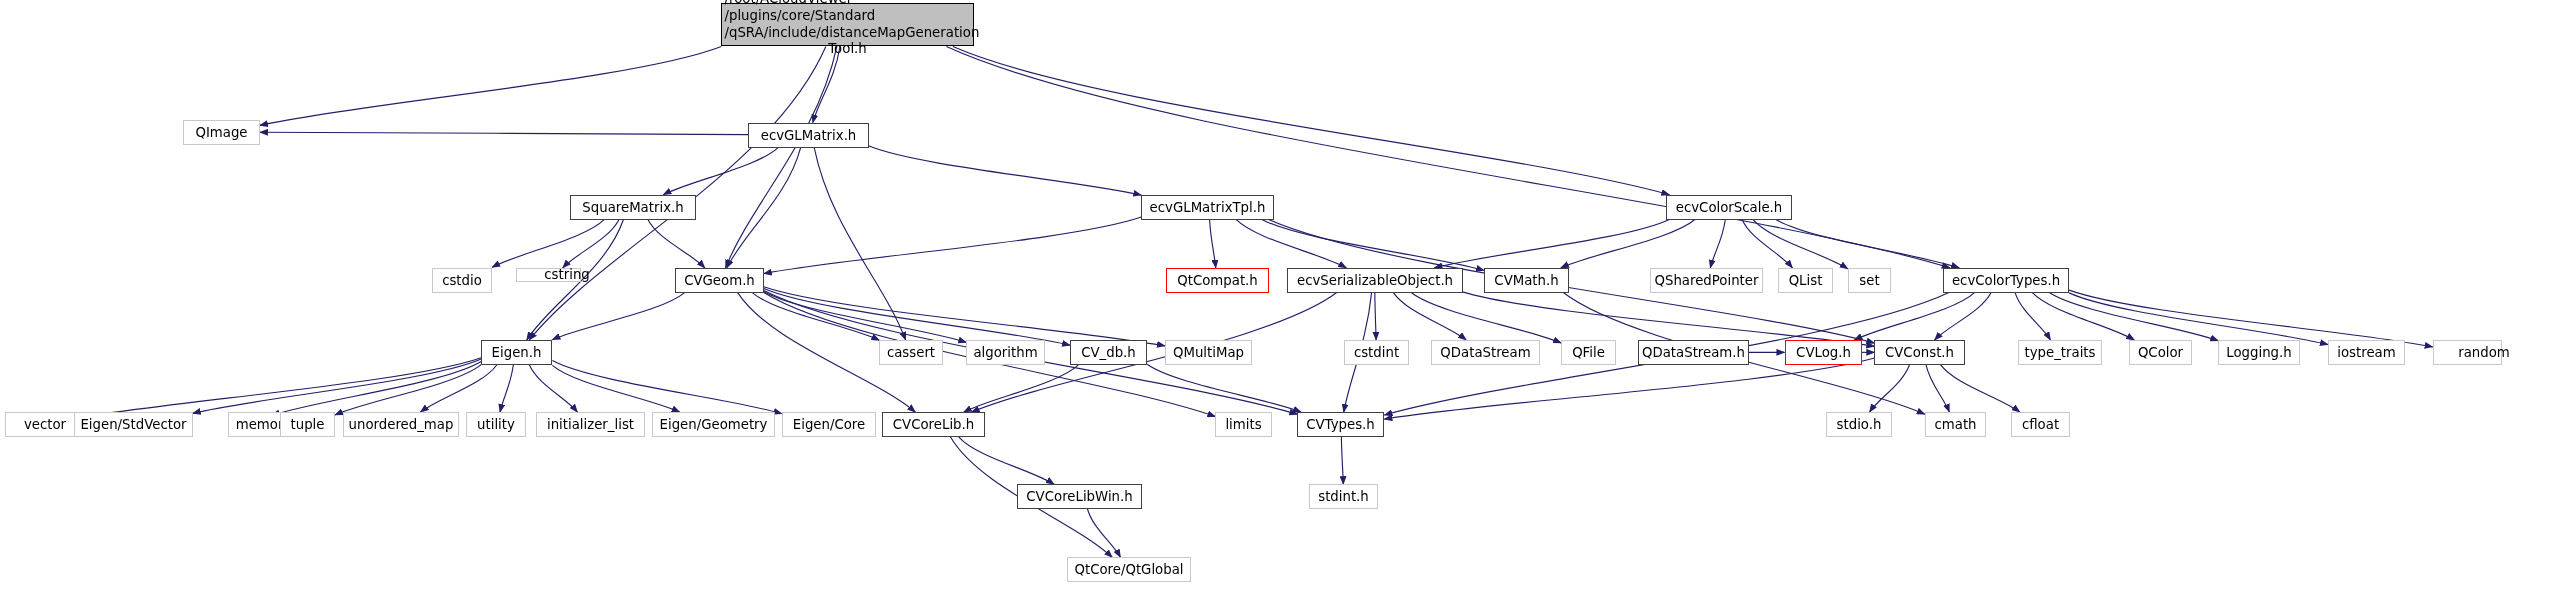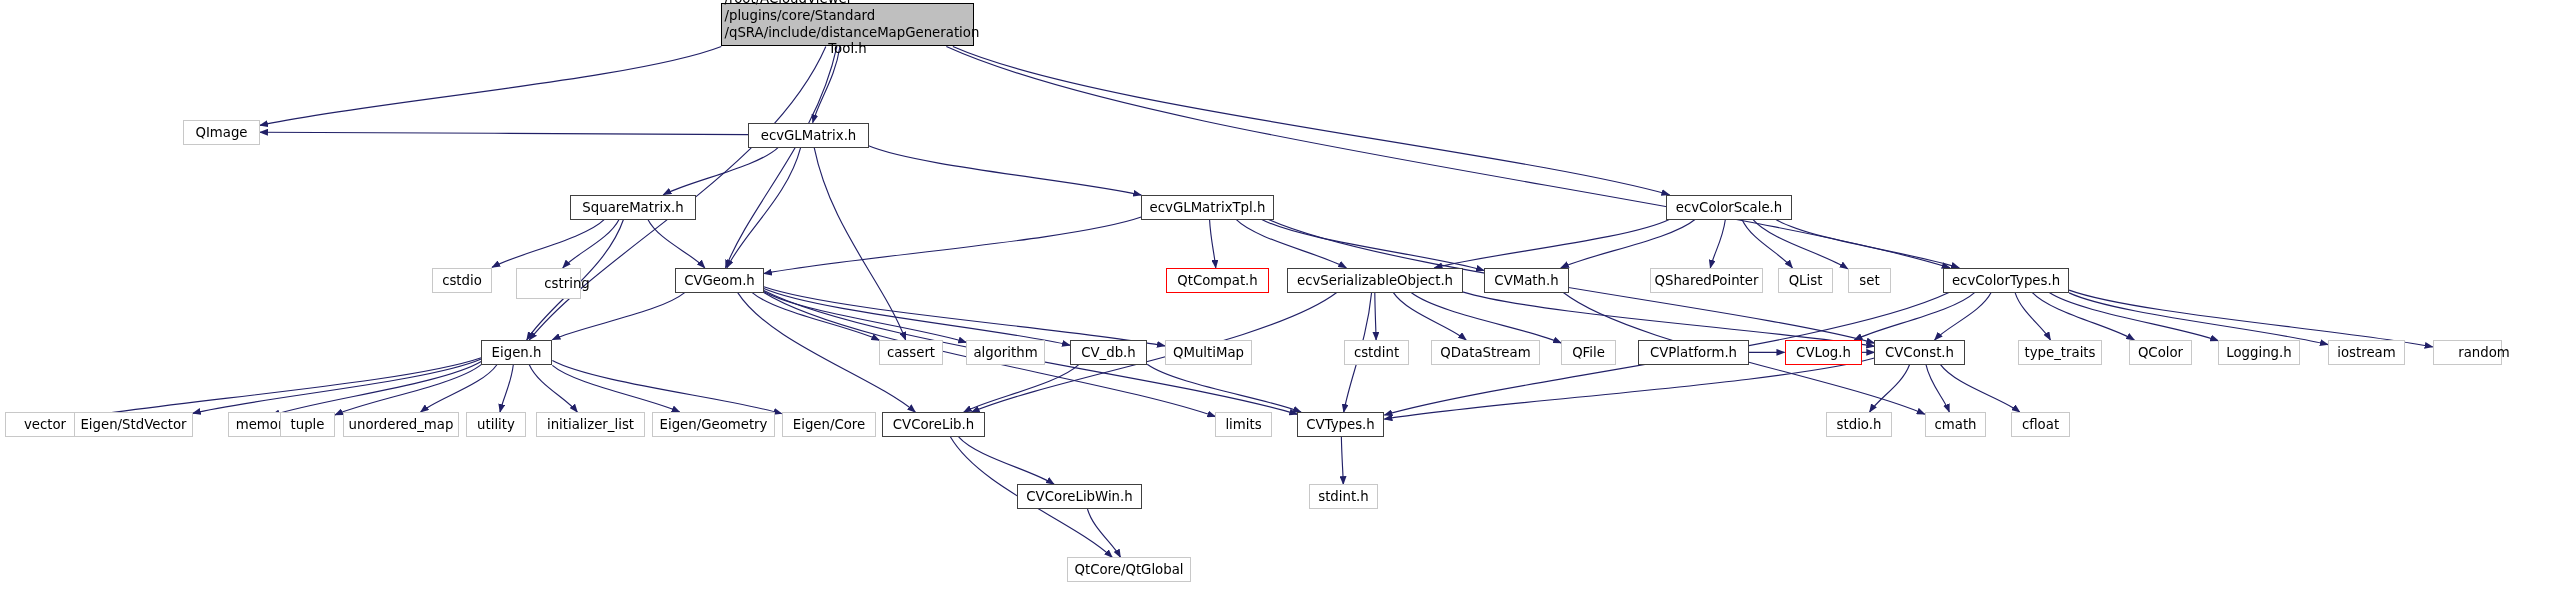--- a/index.html
+++ b/index.html
@@ -120,21 +120,21 @@
       </div>
       <div class="node hdr" style="left: 1141px; top: 195px; width: 133px; height: 25px;">
         <span>ecvGLMatrixTpl.h</span>
       </div>
       <div class="node hdr" style="left: 1666px; top: 195px; width: 126px; height: 25px;">
         <span>ecvColorScale.h</span>
       </div>
       <div class="node sys" style="left: 432px; top: 268px; width: 60px; height: 25px;">
         <span>cstdio</span>
       </div>
-      <div class="node sys" style="left: 516px; top: 268px; width: 65px; height: 31px; padding-left: 37px;">
+      <div class="node sys" style="left: 516px; top: 268px; width: 65px; height: 14px; padding-left: 37px;">
         <span>cstring</span>
       </div>
       <div class="node hdr" style="left: 675px; top: 268px; width: 89px; height: 25px;">
         <span>CVGeom.h</span>
       </div>
       <div class="node red" style="left: 1166px; top: 268px; width: 103px; height: 25px;">
         <span>QtCompat.h</span>
       </div>
       <div class="node hdr" style="left: 1287px; top: 268px; width: 176px; height: 25px;">
         <span>ecvSerializableObject.h</span>
@@ -172,21 +172,21 @@
       <div class="node sys" style="left: 1344px; top: 340px; width: 65px; height: 25px; text-align: center;">
         <span>cstdint</span>
       </div>
       <div class="node sys" style="left: 1431px; top: 340px; width: 109px; height: 25px;">
         <span>QDataStream</span>
       </div>
       <div class="node sys" style="left: 1561px; top: 340px; width: 55px; height: 25px;">
         <span>QFile</span>
       </div>
       <div class="node hdr" style="left: 1638px; top: 340px; width: 111px; height: 25px;">
-        <span>CVPlatform.h</span>
+        <span>QDataStream.h</span>
       </div>
       <div class="node red" style="left: 1785px; top: 340px; width: 77px; height: 25px;">
         <span>CVLog.h</span>
       </div>
       <div class="node hdr" style="left: 1874px; top: 340px; width: 91px; height: 25px;">
         <span>CVConst.h</span>
       </div>
       <div class="node sys" style="left: 2018px; top: 340px; width: 84px; height: 25px;">
         <span>type_traits</span>
       </div>

